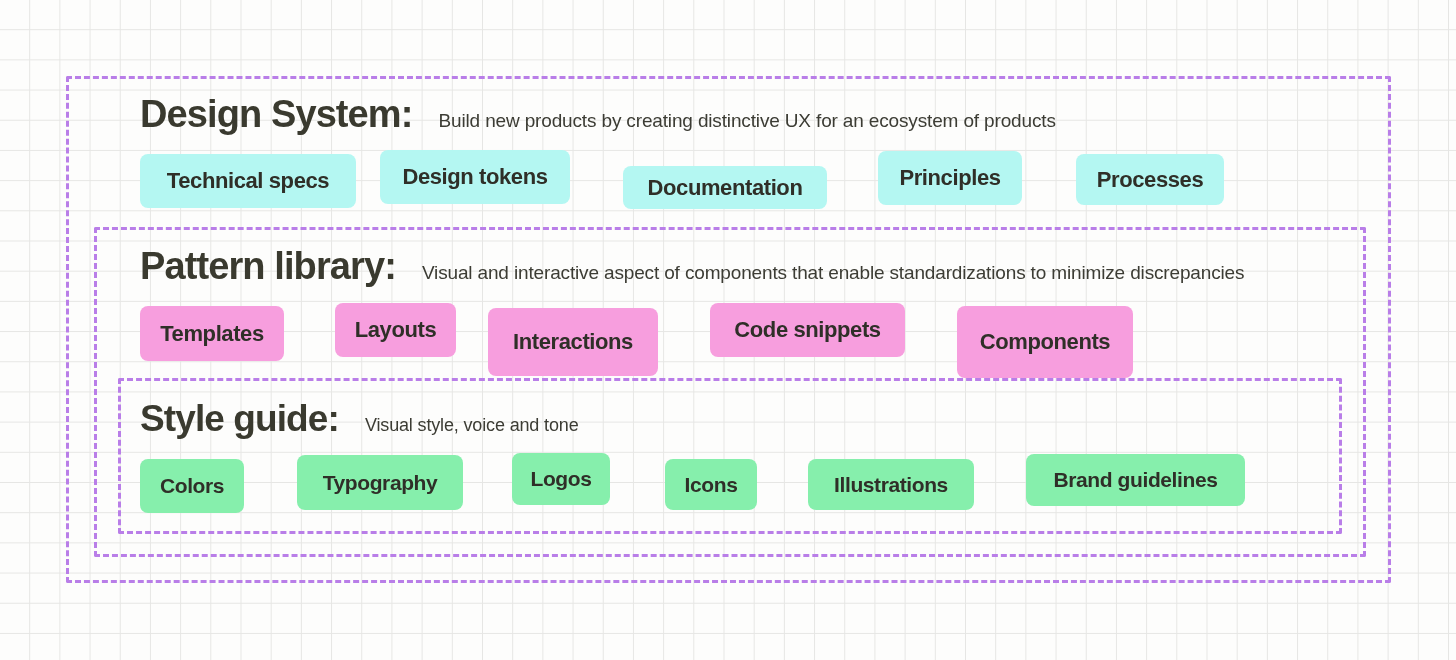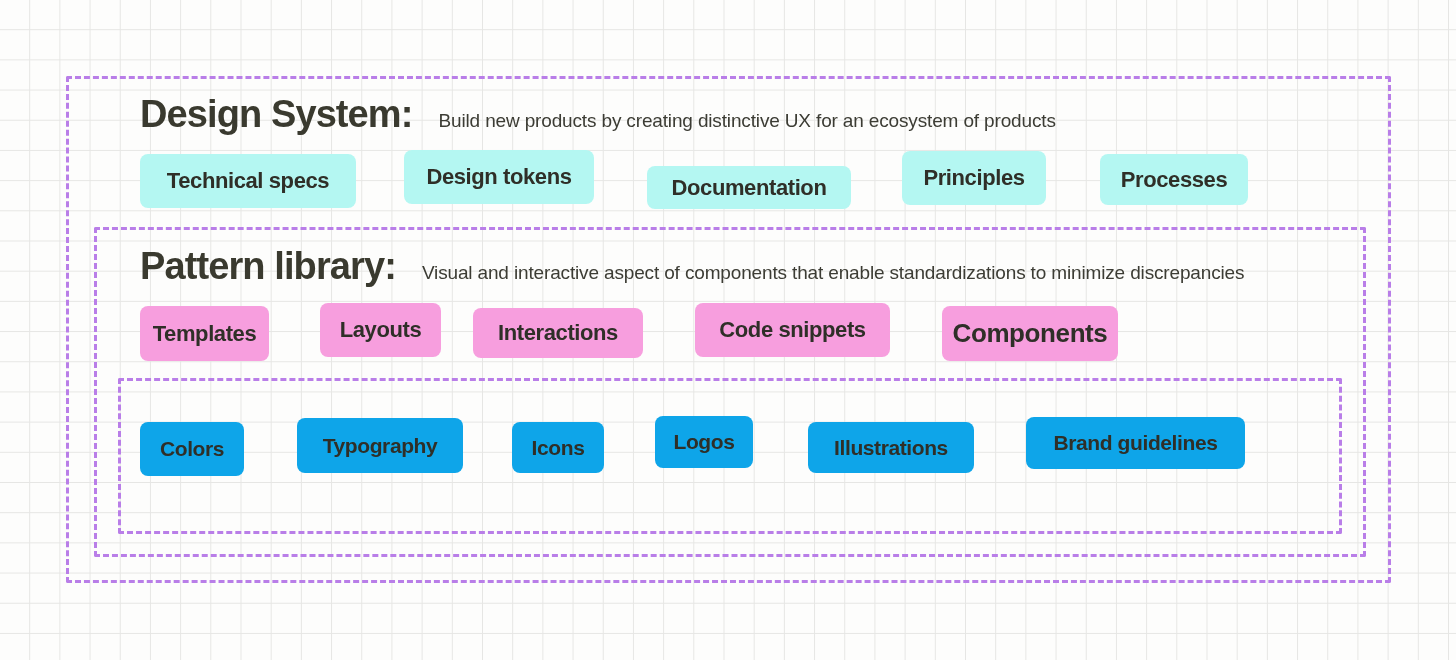--- a/index.html
+++ b/index.html
@@ -101,40 +101,40 @@
     border-radius: 8px;
     font-family: "Liberation Sans", sans-serif;
     font-weight: bold;
     color: #2f2f28;
     letter-spacing: -0.4px;
     cursor: pointer;
     user-select: none;
   }
   .pill-cyan  { background-color: #b4f7f2; }
   .pill-pink  { background-color: #f79ede; }
-  .pill-green { background-color: #0ea5e9; }
+  .pill-green { background-color: #86efac; }
 </style>
 </head>
 <body>
 
 <div id="grid-bg"></div>
 
 <div class="frame" id="frame-design-system"></div>
 
 <div class="frame" id="frame-pattern-library"></div>
 
 <div class="frame" id="frame-style-guide"></div>
 
 <div class="section" id="section-design-system" style="left:140px; top:95px;">
   <div class="heading-row">
     <span class="section-title" id="title-design-system">Design System:</span>
     <span class="section-desc" id="desc-design-system">Build new products by creating distinctive UX for an ecosystem of products</span>
   </div>
   <div class="pill-row" id="pills-design-system" style="margin-top:21px;">
-      <div class="pill pill-cyan" style="width: 216px; height: 54px; font-size: 22px; margin-top: 0px; margin-right: 48px;">
+      <div class="pill pill-cyan" style="width: 216px; height: 54px; font-size: 22px; margin-top: 0px; margin-right: 24px;">
         <span>Technical specs</span>
       </div>
       <div class="pill pill-cyan" style="width: 190px; height: 54px; font-size: 22px; margin-top: -4px; margin-right: 53px;">
         <span>Design tokens</span>
       </div>
       <div class="pill pill-cyan" style="width: 204px; height: 43px; font-size: 22px; margin-top: 12px; margin-right: 51px;">
         <span>Documentation</span>
       </div>
       <div class="pill pill-cyan" style="width: 144px; height: 54px; font-size: 22px; margin-top: -3px; margin-right: 54px;">
         <span>Principles</span>
@@ -144,51 +144,55 @@
       </div>
     </div>
 </div>
 
 <div class="section" id="section-pattern-library" style="left:140px; top:247px;">
   <div class="heading-row">
     <span class="section-title" id="title-pattern-library">Pattern library:</span>
     <span class="section-desc" id="desc-pattern-library">Visual and interactive aspect of components that enable standardizations to minimize discrepancies</span>
   </div>
   <div class="pill-row" id="pills-pattern-library" style="margin-top:21px;">
-      <div class="pill pill-pink" style="width: 129px; height: 55px; font-size: 22px; margin-top: 0px; margin-right: 51px;">
+      <div class="pill pill-pink" style="width: 144px; height: 55px; font-size: 22px; margin-top: 0px; margin-right: 51px;">
         <span>Templates</span>
       </div>
       <div class="pill pill-pink" style="width: 121px; height: 54px; font-size: 22px; margin-top: -3px; margin-right: 32px;">
         <span>Layouts</span>
       </div>
-      <div class="pill pill-pink" style="width: 170px; height: 50px; font-size: 22px; margin-top: 2px; margin-right: 52px;">
+      <div class="pill pill-pink" style="width: 170px; height: 68px; font-size: 22px; margin-top: 2px; margin-right: 52px;">
         <span>Interactions</span>
       </div>
       <div class="pill pill-pink" style="width: 195px; height: 54px; font-size: 22px; margin-top: -3px; margin-right: 52px; justify-content: center;">
         <span>Code snippets</span>
       </div>
-      <div class="pill pill-pink" style="width: 176px; height: 55px; font-size: 26px; margin-top: 0px; margin-right: 0px;">
+      <div class="pill pill-pink" style="width: 176px; height: 72px; font-size: 22px; margin-top: 0px; margin-right: 0px;">
         <span>Components</span>
       </div>
     </div>
 </div>
 
 <div class="section" id="section-style-guide" style="left:140px; top:400px;">
+  <div class="heading-row">
+    <span class="section-title" id="title-style-guide">Style guide:</span>
+    <span class="section-desc" id="desc-style-guide">Visual style, voice and tone</span>
+  </div>
   <div class="pill-row" id="pills-style-guide" style="margin-top:20px;">
       <div class="pill pill-green" style="width: 104px; height: 54px; font-size: 21px; margin-top: 2px; margin-right: 53px;">
         <span>Colors</span>
       </div>
       <div class="pill pill-green" style="width: 166px; height: 55px; font-size: 21px; margin-top: -2px; margin-right: 49px;">
         <span>Typography</span>
       </div>
+      <div class="pill pill-green" style="width: 98px; height: 52px; font-size: 21px; margin-top: -4px; margin-right: 55px;">
+        <span>Logos</span>
+      </div>
       <div class="pill pill-green" style="width: 92px; height: 51px; font-size: 21px; margin-top: 2px; margin-right: 51px;">
         <span>Icons</span>
-      </div>
-      <div class="pill pill-green" style="width: 98px; height: 52px; font-size: 21px; margin-top: -4px; margin-right: 55px;">
-        <span>Logos</span>
       </div>
       <div class="pill pill-green" style="width: 166px; height: 51px; font-size: 21px; margin-top: 2px; margin-right: 52px;">
         <span>Illustrations</span>
       </div>
       <div class="pill pill-green" style="width: 219px; height: 52px; font-size: 21px; margin-top: -3px; margin-right: 0px;">
         <span>Brand guidelines</span>
       </div>
     </div>
 </div>
 

